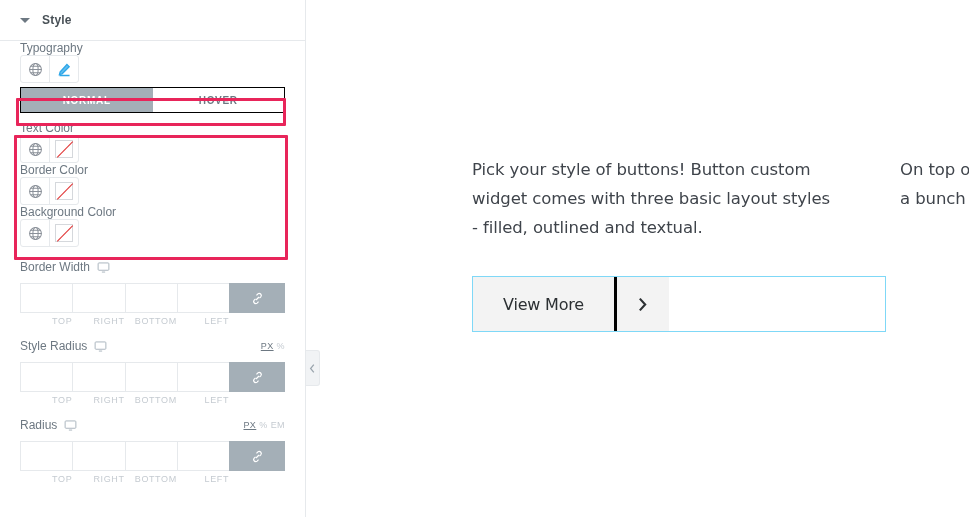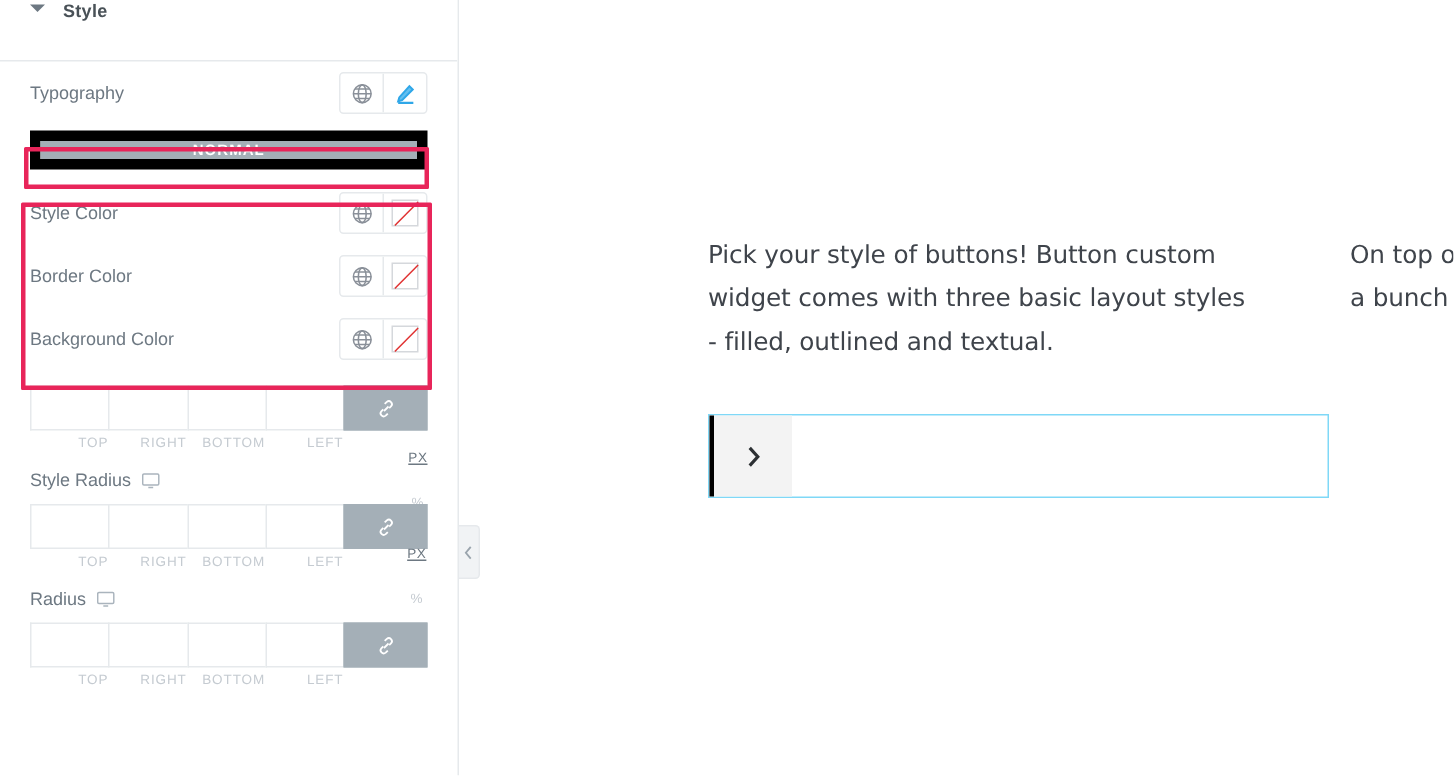--- a/index.html
+++ b/index.html
@@ -29,21 +29,21 @@
     height: 517px;
     background: #ffffff;
     border-right: 1px solid #e6e9ec;
     box-sizing: border-box;
     flex: 0 0 306px;
     overflow: hidden;
   }
   .panel-section-header {
     height: 41px;
     display: flex;
-    align-items: flex-start;
+    align-items: center;
     padding: 0 20px;
     border-bottom: 1px solid #e6e9ec;
     box-sizing: border-box;
     background: #fff;
   }
   .caret {
     width: 10px;
     height: 10px;
     margin-right: 12px;
     position: relative;
@@ -62,23 +62,24 @@
     font-weight: bold;
     color: #495157;
     letter-spacing: .2px;
   }
 
   .panel-body { padding: 0 20px; box-sizing: border-box; }
 
   
   .ctrl-row {
     display: flex;
-    align-items: center;
+    align-items: flex-start;
     justify-content: space-between;
     height: 42px;
+    flex-direction: column;
   }
   .ctrl-label {
     font-size: 12px;
     color: #6d7882;
     display: flex;
     align-items: center;
     gap: 7px;
   }
   .ctrl-label .device-icon { display: inline-flex; }
 
@@ -120,21 +121,21 @@
 
   
   .tabs-wrap {
     position: relative;
     margin-top: 4px;
     margin-bottom: 8px;
   }
   .tabs {
     display: flex;
     height: 26px;
-    border: 7px solid #000000;
+    border: 1px solid #000000;
     box-sizing: border-box;
     background: #fff;
   }
   .tab {
     flex: 1;
     display: flex;
     align-items: center;
     justify-content: center;
     font-size: 10px;
     font-weight: bold;
@@ -195,22 +196,21 @@
     flex: 1;
     text-align: right;
     font-size: 9px;
     letter-spacing: .6px;
     color: #c5cbd1;
   }
 
   .units {
     display: flex;
     align-items: center;
-    gap: 20px;
-    flex-direction: column;
+    gap: 3px;
   }
   .unit {
     font-size: 9px;
     letter-spacing: .4px;
     color: #c5cbd1;
   }
   .unit.active {
     color: #6d7882;
     text-decoration: underline;
   }
@@ -353,27 +353,28 @@
               <path d="M10.6 2.6 L13 5 L5.4 12.6 L2.6 13.4 L3.4 10.6 Z" fill="#63bff0" stroke="#2fa7e8"></path>
               <line x1="2.6" y1="14.4" x2="13.4" y2="14.4" stroke-width="1.6"></line>
             </svg>
           </span>
         </div>
       </div>
 
       <div class="tabs-wrap">
         <div class="tabs">
           <div class="tab active">NORMAL</div>
+          <div class="tab">HOVER</div>
         </div>
       </div>
 
       <div>
 
         <div class="ctrl-row">
-          <span class="ctrl-label">Style Color</span>
+          <span class="ctrl-label">Text Color</span>
           <div class="icon-group">
             <span class="icon-cell">
               <svg width="15" height="15" viewBox="0 0 16 16" fill="none" stroke="#8a9099" stroke-width="1.1">
                 <circle cx="8" cy="8" r="6.3"></circle>
                   <ellipse cx="8" cy="8" rx="2.8" ry="6.3"></ellipse>
                 <line x1="1.7" y1="8" x2="14.3" y2="8"></line>
                   <line x1="2.9" y1="4.6" x2="13.1" y2="4.6"></line>
                   <line x1="2.9" y1="11.4" x2="13.1" y2="11.4"></line>
               </svg>
             </span>
@@ -415,20 +416,32 @@
             </span>
             <span class="icon-cell">
               <span class="swatch-empty"></span>
             </span>
           </div>
         </div>
 
       </div>
 
       <div class="block">
+        <div class="block-head">
+          <span class="ctrl-label">
+            <span>Border Width</span>
+            <span class="device-icon">
+              <svg width="13" height="13" viewBox="0 0 16 16" fill="none" stroke="#aab4bd" stroke-width="1.2">
+                <rect x="1.4" y="2.4" width="13.2" height="9" rx="1"></rect>
+                <line x1="6" y1="13.6" x2="10" y2="13.6"></line>
+              </svg>
+            </span>
+          </span>
+          <span class="units"></span>
+        </div>
         <div class="dim-group">
           <input class="dim-input" type="text" value="" style="">
           <input class="dim-input" type="text" value="" style="">
           <input class="dim-input" type="text" value="" style="">
           <input class="dim-input" type="text" value="" style="">
           <span class="dim-link">
             <svg width="15" height="15" viewBox="0 0 16 16" fill="none" stroke="#ffffff" stroke-width="1.3">
               <path d="M6.4 9.6 L9.6 6.4"></path>
               <path d="M6.9 4.6 L8.4 3.1 a2.2 2.2 0 0 1 3.1 3.1 L10.1 7.6"></path>
               <path d="M9.1 11.4 L7.6 12.9 a2.2 2.2 0 0 1 -3.1 -3.1 L5.9 8.4"></path>
@@ -536,20 +549,21 @@
     <div class="col-left">
       <div class="body-text">Pick your style of buttons! Button custom widget comes with three basic layout styles - filled, outlined and textual.</div>
     </div>
 
     <div class="col-right">
       <div class="body-text">On top of that you also get a bunch of standard</div>
     </div>
 
     <div class="btn-container">
       <div class="btn">
+        <span class="btn-text">View More</span>
         <span class="btn-divider"></span>
         <span class="btn-icon">
           <svg width="11" height="15" viewBox="0 0 10 14" fill="none" stroke="#2c3033" stroke-width="2">
             <polyline points="2.5,1.5 7.5,7 2.5,12.5"></polyline>
           </svg>
         </span>
       </div>
     </div>
 
     <div class="dashed-box"></div>

